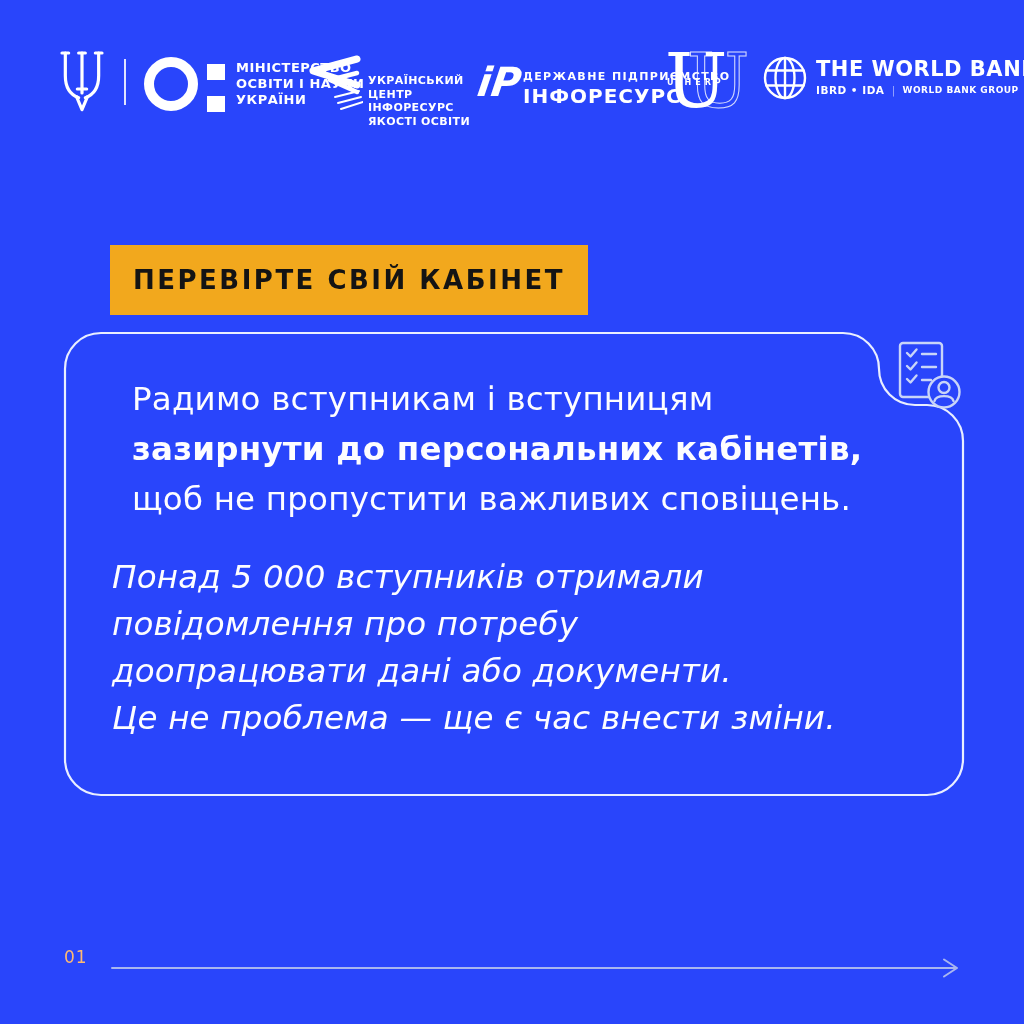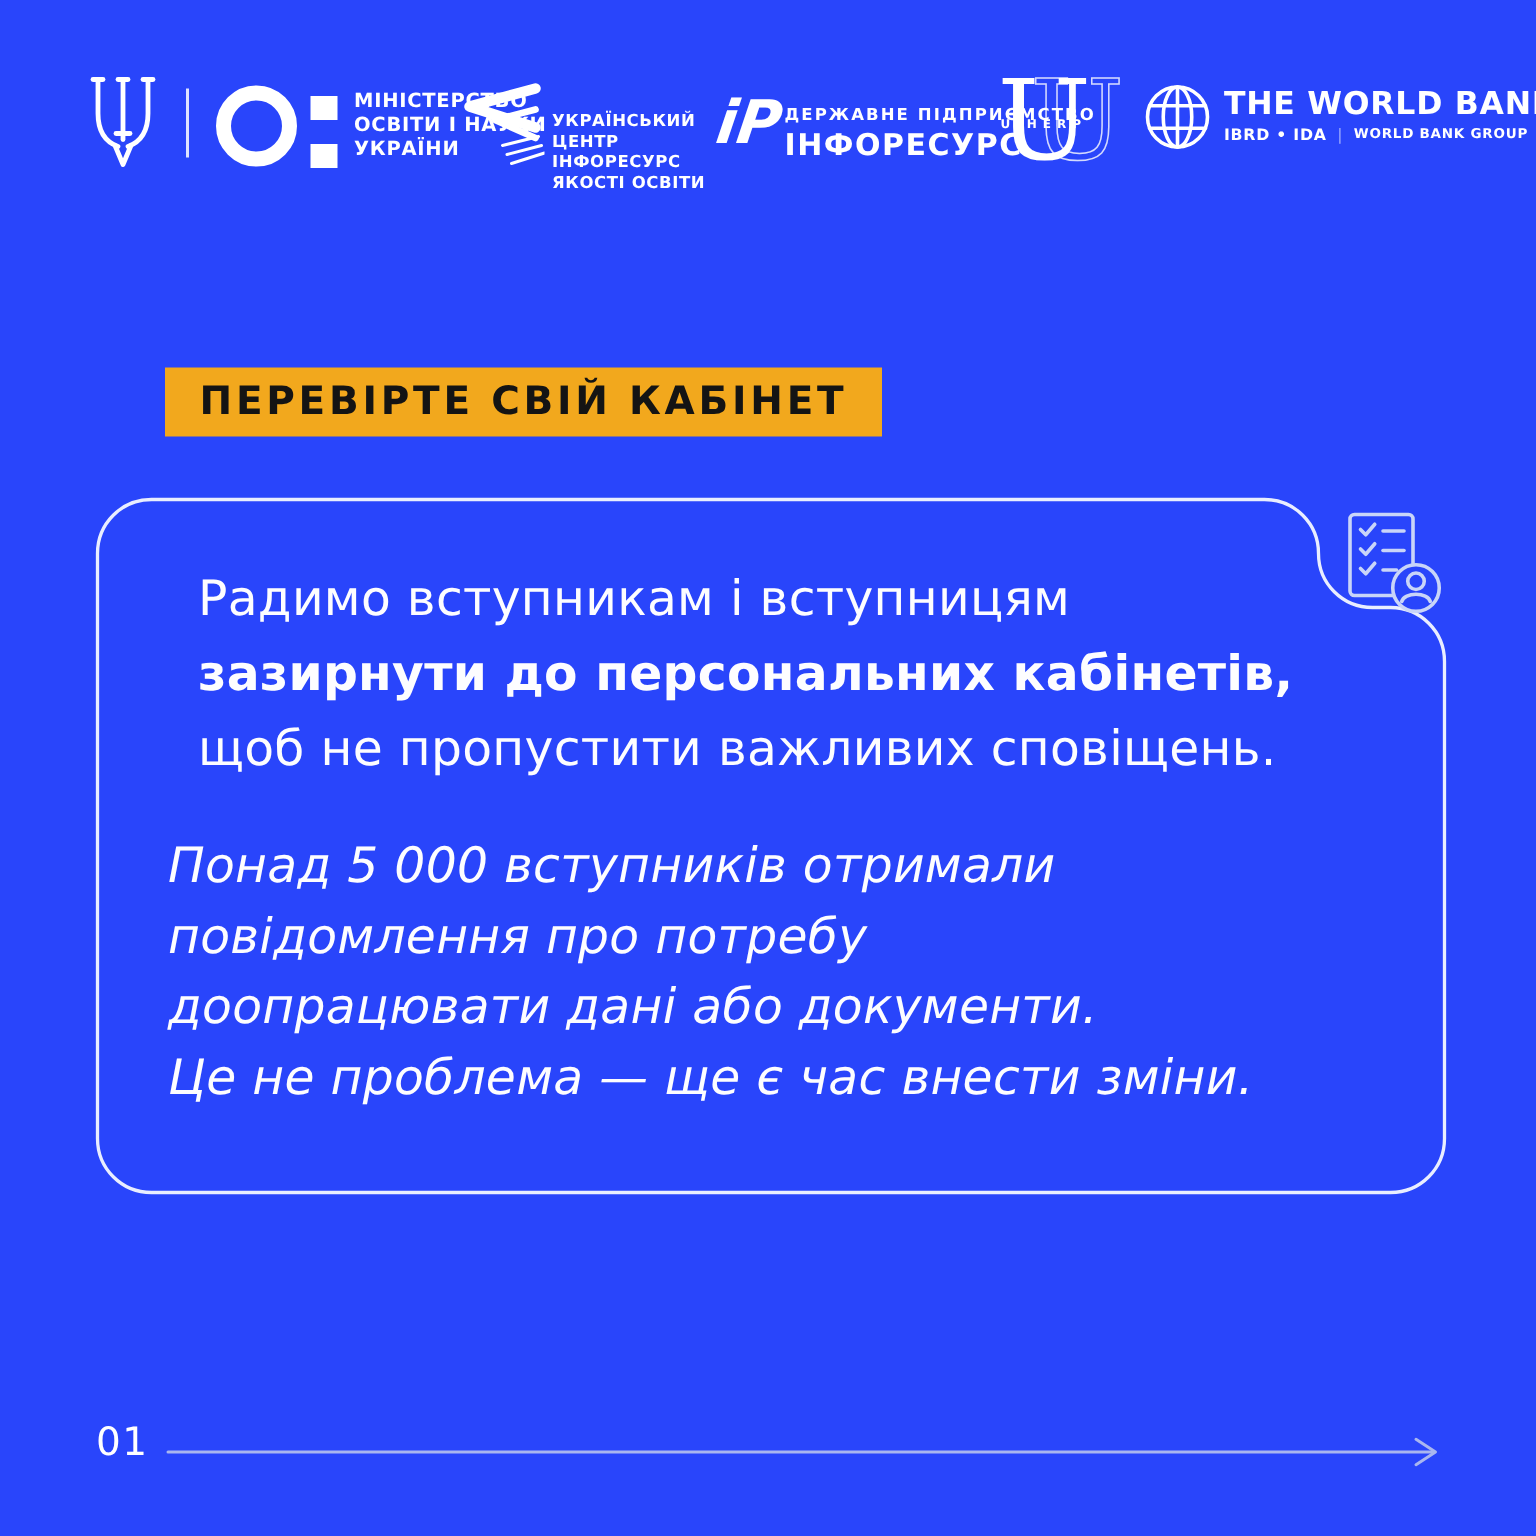--- a/index.html
+++ b/index.html
@@ -23,30 +23,30 @@
   .uiherp-u{font-family:"DejaVu Serif","Liberation Serif",serif;font-size:74px;line-height:70px;font-weight:400;}
   .uiherp-u-outline{color:transparent;-webkit-text-stroke:1px rgba(255,255,255,.8);}
   .uiherp-label{font-size:8px;letter-spacing:4px;font-weight:600;text-align:center;}
   .wb-name{font-size:21px;font-weight:800;letter-spacing:.5px;line-height:22px;white-space:nowrap;}
   .wb-sub{font-size:10.5px;font-weight:700;letter-spacing:.5px;display:flex;align-items:center;gap:7px;white-space:nowrap;}
   .wb-sub .pipe{font-weight:300;opacity:.85;}
   .wb-sub .group{font-size:9px;}
   
   .badge{
     left:110px;top:245px;height:46px;display:flex;align-items:center;
-    padding:0 23px;background:#F2A81D;color:#141414;
+    padding:12px 23px;background:#F2A81D;color:#141414;
     font-size:26px;font-weight:800;letter-spacing:2.5px;white-space:nowrap;
   }
   
   .card-p{left:112px;font-size:32.5px;letter-spacing:.2px;color:#fdfdff;}
   .card-p .ln{line-height:50px;white-space:nowrap;}
   .card-p2 .ln{line-height:47px;font-style:italic;}
   .bold{font-weight:700;}
   
-  .page-num{left:64px;top:947px;font-size:26px;letter-spacing:1px;color:#ffffff;}
+  .page-num{left:64px;top:947px;font-size:17px;letter-spacing:1px;color:#fdba74;}
   svg{display:block;}
 </style>
 </head>
 <body>
 
 <div class="canvas">
 
   <div class="abs" style="left:58px;top:48px;">
     <svg width="48" height="66" viewBox="0 0 36 48" fill="none" stroke="#fff" stroke-width="2.4" stroke-linecap="round" stroke-linejoin="round">
       <path d="M3 3 H8"></path>

